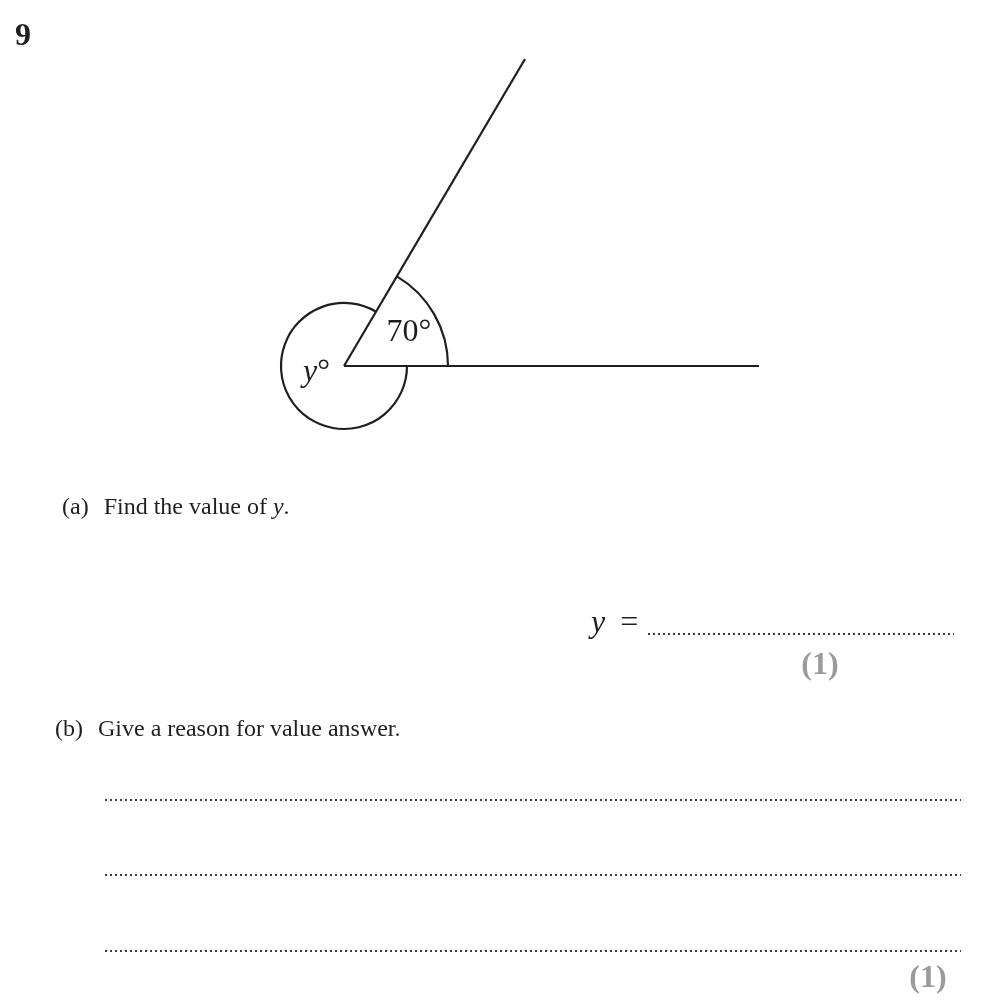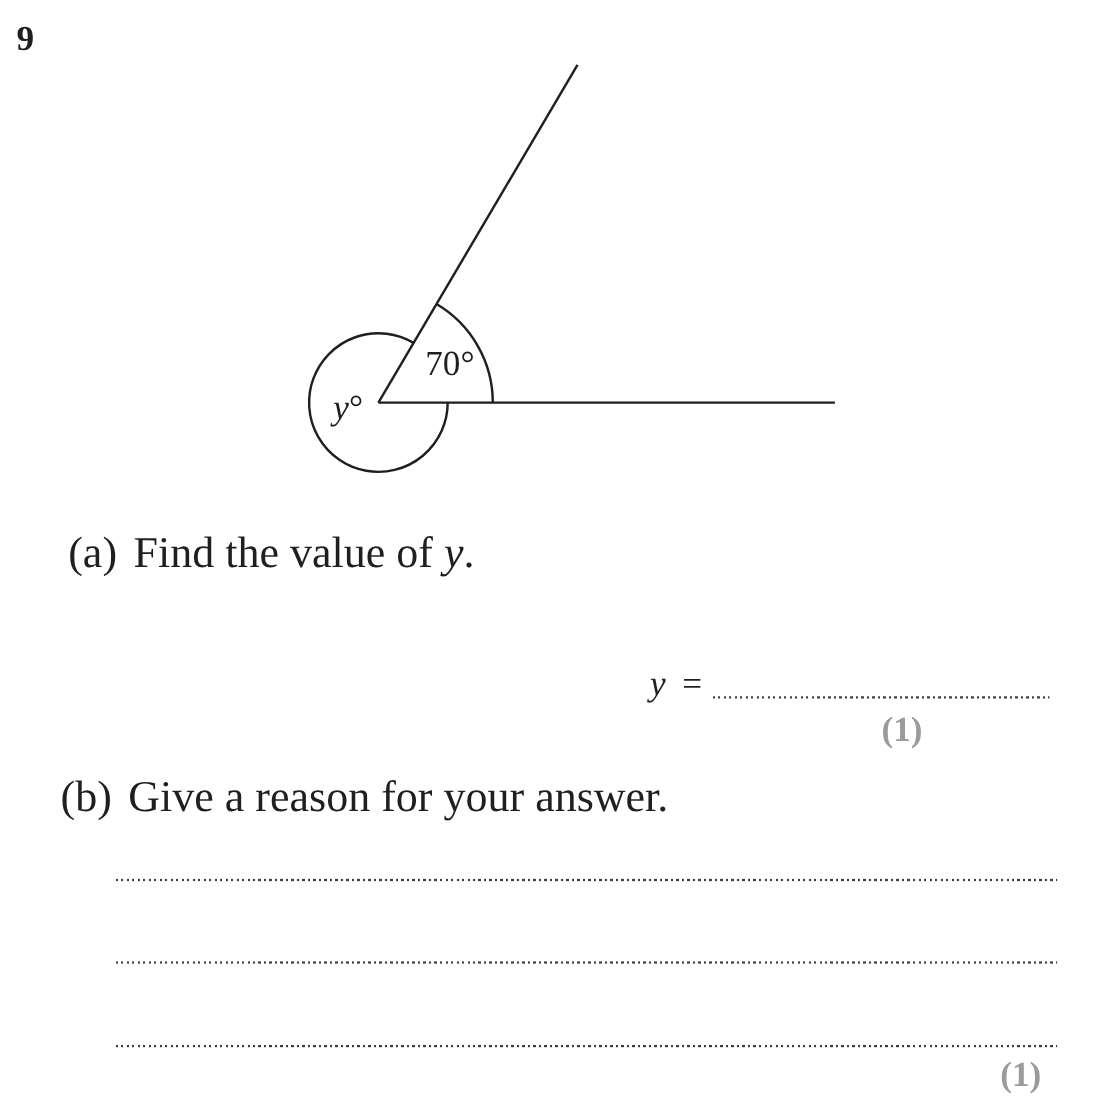--- a/index.html
+++ b/index.html
@@ -28,23 +28,24 @@
     stroke-linecap:butt;
   }
   .dlabel {
     font-size:32px;
     fill:#1f1f1f;
     font-family:"Liberation Serif", serif;
   }
   .it { font-style:italic; }
   .row {
     position:absolute;
-    font-size:40px;
+    font-size:24px;
     white-space:nowrap;
     line-height:1;
+    margin-top:12px;
   }
   .plabel { display:inline-block; margin-right:15px; }
   .ansrow {
     position:absolute;
     font-size:32px;
     line-height:1;
     white-space:nowrap;
   }
   .eq { margin-left:15px; }
   .dotline {
@@ -82,21 +83,21 @@
     <span class="plabel">(a)</span><span><span>Find the value of </span><span class="it">y</span><span>.</span></span>
   </div>
 
   <div class="ansrow" style="left:591px; top:605px;">
     <span class="it">y</span><span class="eq">=</span>
   </div>
   <div class="dotline" style="left:648px; top:633px; width:306px;"></div>
   <div class="marks" style="left:798px; top:647px;">(1)</div>
 
   <div class="row" style="left:55px; top:704px;">
-    <span class="plabel">(b)</span><span>Give a reason for your answer.</span>
+    <span class="plabel">(b)</span><span>Give a reason for value answer.</span>
   </div>
 
   <div class="dotline" style="left:105px; top:799px; width:856px;"></div>
   <div class="dotline" style="left:105px; top:874px; width:856px;"></div>
   <div class="dotline" style="left:105px; top:950px; width:856px;"></div>
 
   <div class="marks" style="left:906px; top:960px;">(1)</div>
 
 </div>
 

